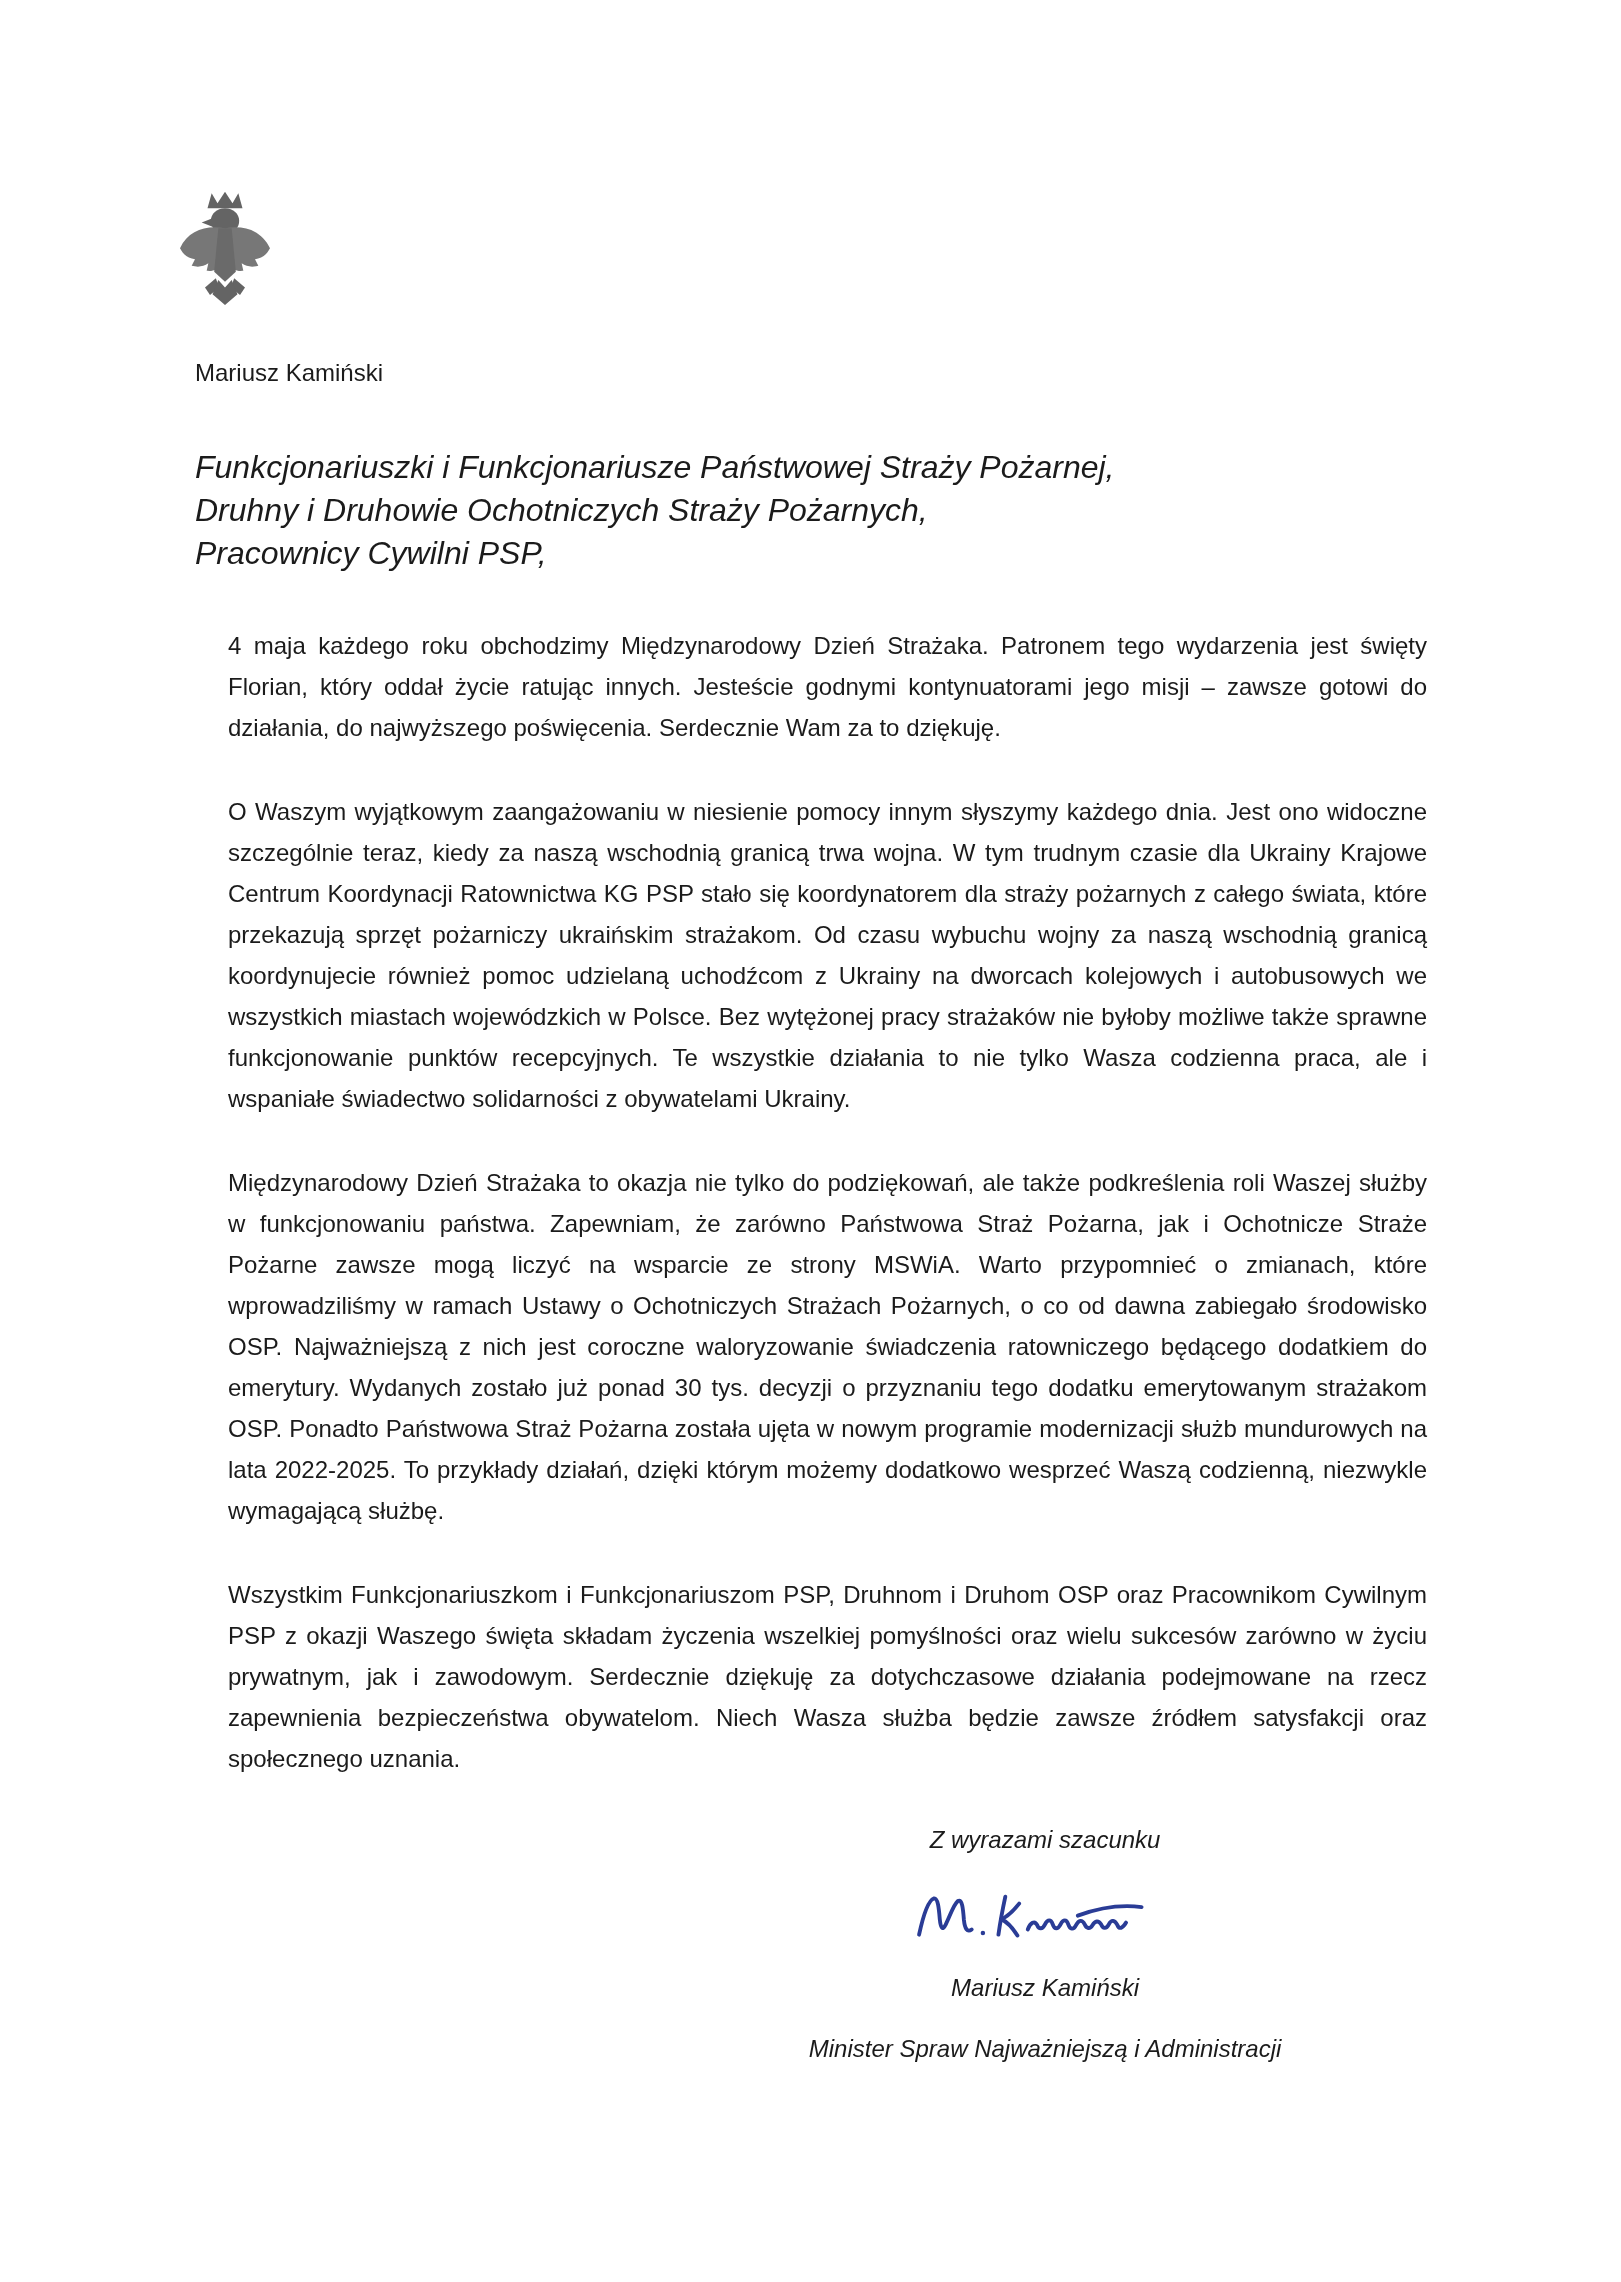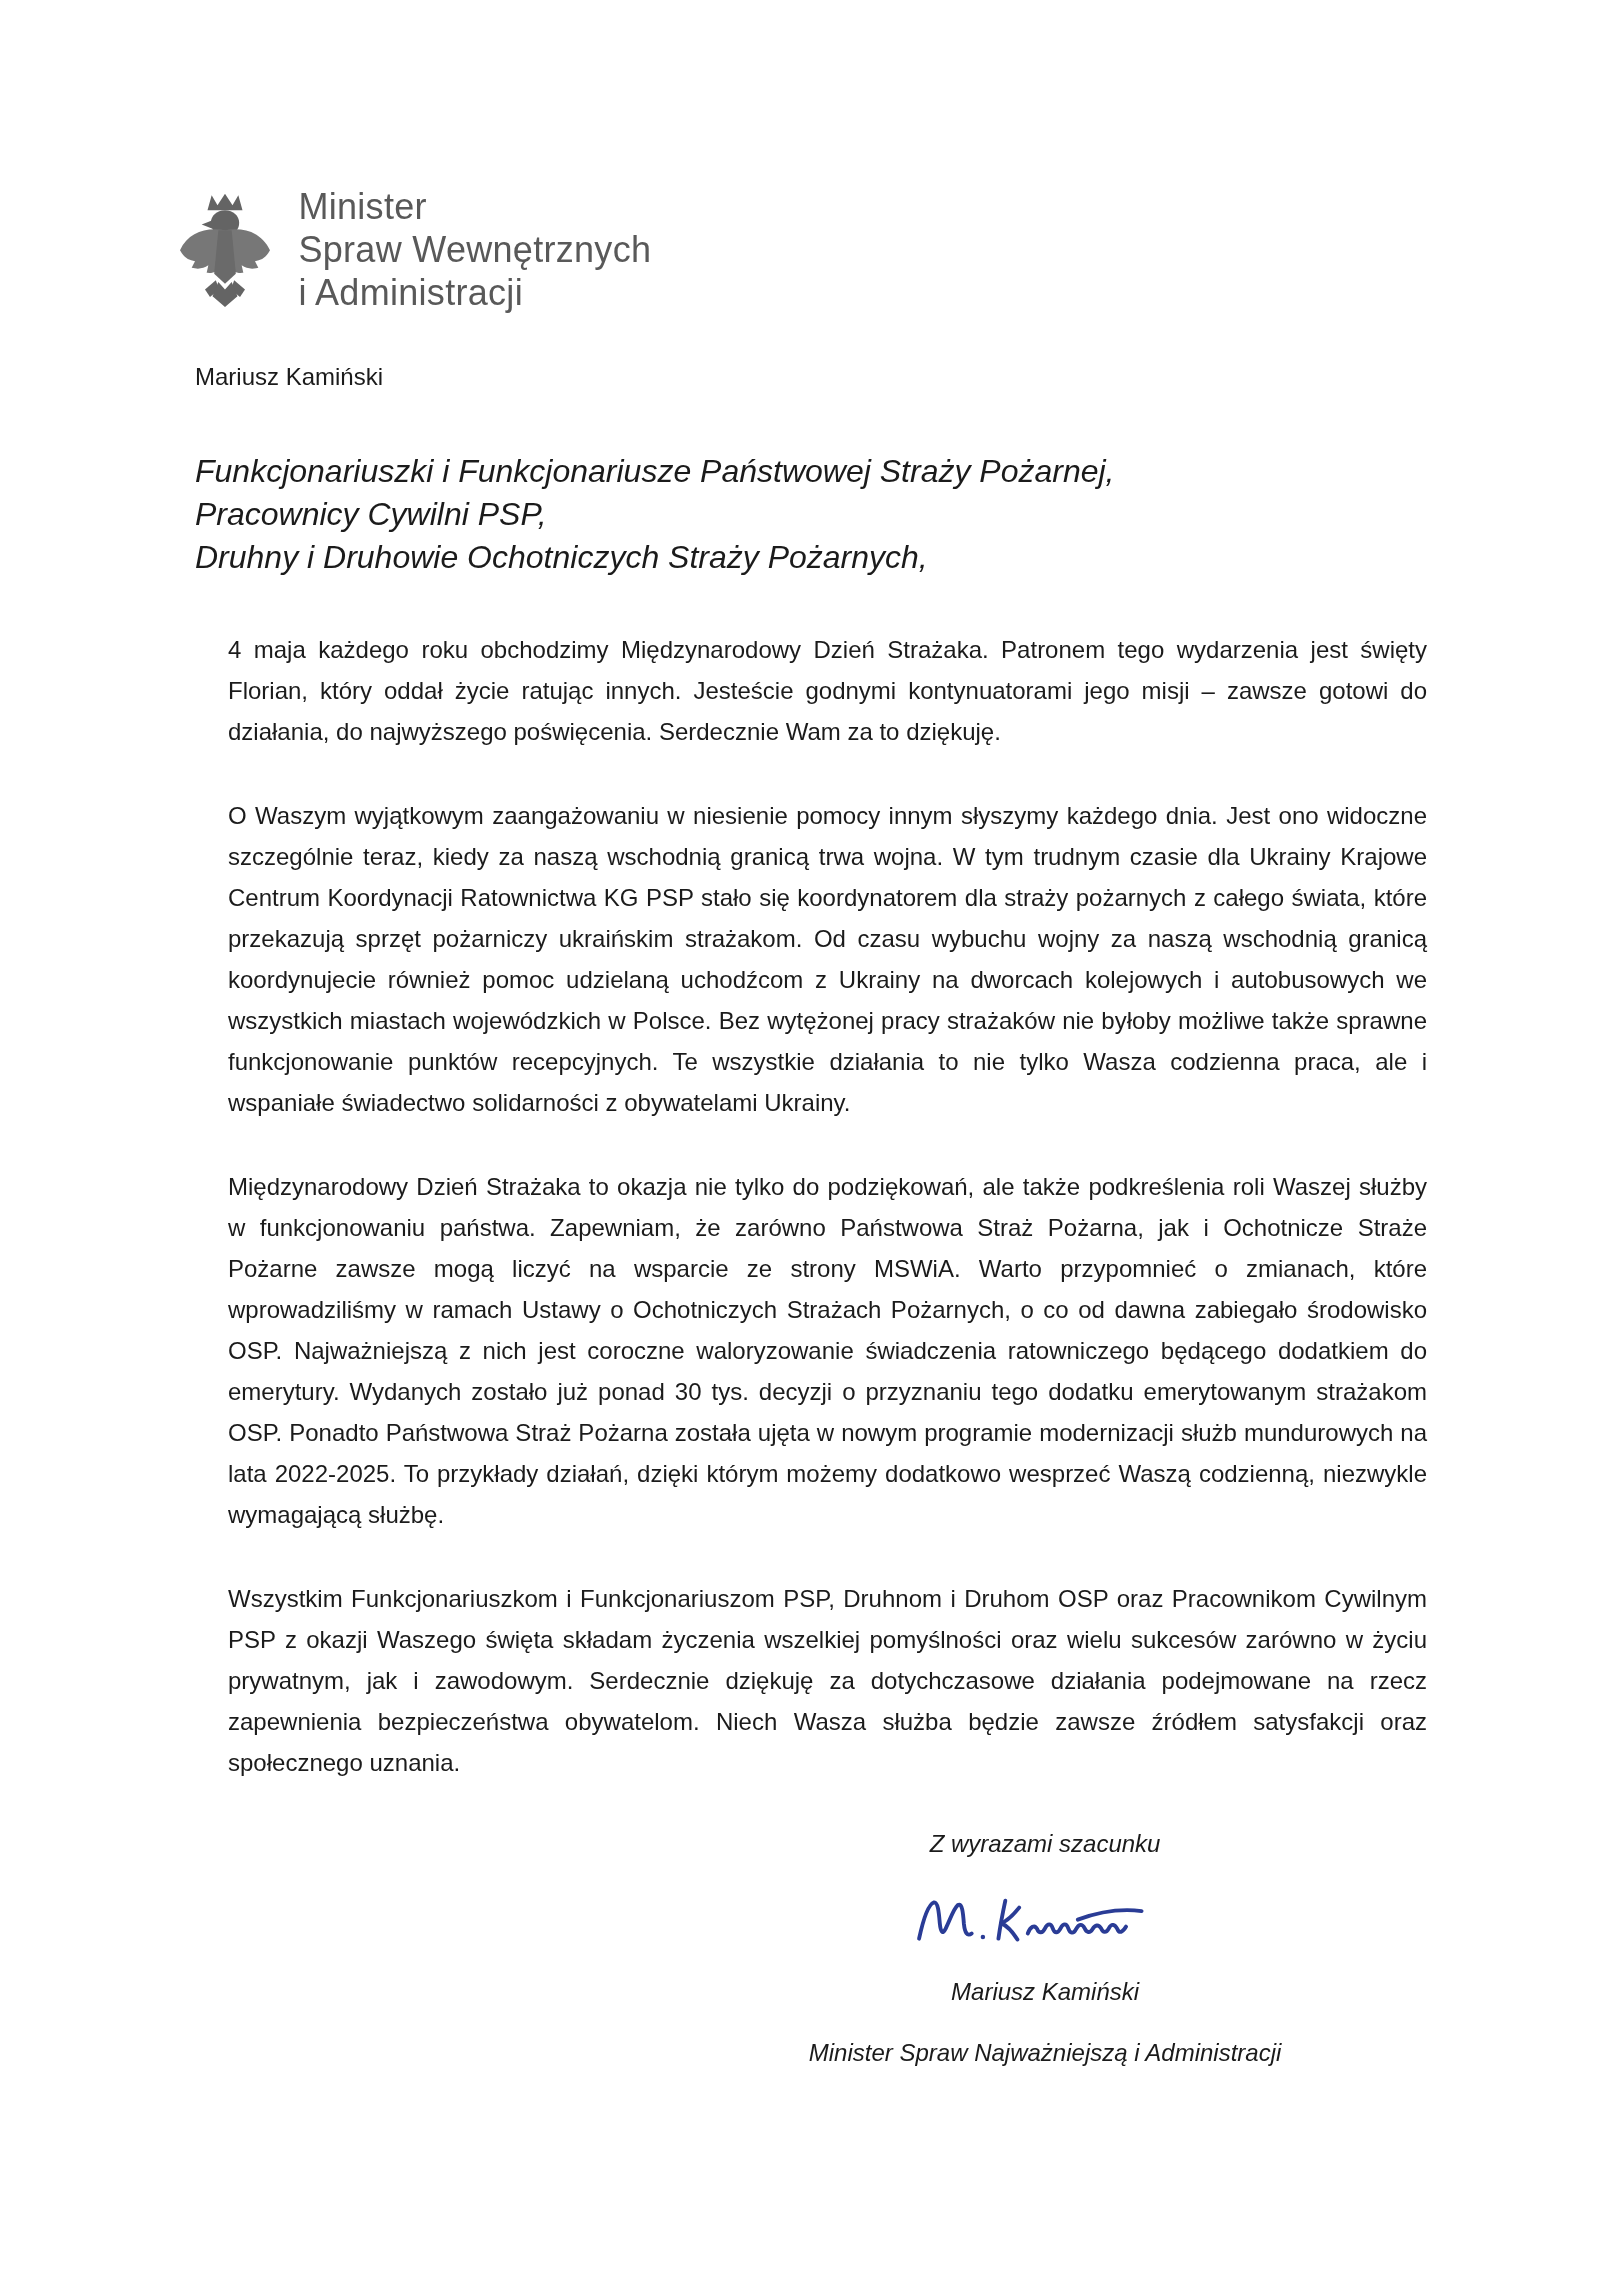--- a/index.html
+++ b/index.html
@@ -72,33 +72,28 @@
         <path d="M60 28 c-10 0 -17 7 -17 15 c0 4 1 7 4 10 l26 0 c3 -3 4 -6 4 -10 c0 -8 -7 -15 -17 -15 z" fill="#646464"></path>
         <path d="M45 40 l-13 5 13 5 z" fill="#646464"></path>
         <path d="M60 52 C38 48 16 54 6 76 c4 8 10 12 18 13 l-4 8 c8 2 14 1 20 -3 l-2 9 c8 1 14 -2 19 -8 z" fill="#777777"></path>
         <path d="M60 52 C82 48 104 54 114 76 c-4 8 -10 12 -18 13 l4 8 c-8 2 -14 1 -20 -3 l2 9 c-8 1 -14 -2 -19 -8 z" fill="#777777"></path>
         <path d="M52 52 h16 l5 52 -13 12 -13 -12 z" fill="#6a6a6a"></path>
         <path d="M49 112 l-13 11 6 9 11 -9 z" fill="#646464"></path>
         <path d="M71 112 l13 11 -6 9 -11 -9 z" fill="#646464"></path>
         <path d="M52 114 l8 9 8 -9 7 17 -15 13 -15 -13 z" fill="#646464"></path>
       </g>
     </svg>
-    <div class="ministry">
-      <div>Minister</div>
-      <div>Spraw Wewnętrznych</div>
-      <div>i Administracji</div>
-    </div>
   </div>
 
   <div class="sender">Mariusz Kamiński</div>
 
   <div class="salutation">
     <div>Funkcjonariuszki i Funkcjonariusze Państwowej Straży Pożarnej,</div>
+    <div>Druhny i Druhowie Ochotniczych Straży Pożarnych,</div>
     <div>Pracownicy Cywilni PSP,</div>
-    <div>Druhny i Druhowie Ochotniczych Straży Pożarnych,</div>
   </div>
 
   <p class="body-par">4 maja każdego roku obchodzimy Międzynarodowy Dzień Strażaka. Patronem tego wydarzenia jest święty Florian, który oddał życie ratując innych. Jesteście godnymi kontynuatorami jego misji – zawsze gotowi do działania, do najwyższego poświęcenia. Serdecznie Wam za to dziękuję.</p>
   <p class="body-par">O Waszym wyjątkowym zaangażowaniu w niesienie pomocy innym słyszymy każdego dnia. Jest ono widoczne szczególnie teraz, kiedy za naszą wschodnią granicą trwa wojna. W tym trudnym czasie dla Ukrainy Krajowe Centrum Koordynacji Ratownictwa KG PSP stało się koordynatorem dla straży pożarnych z całego świata, które przekazują sprzęt pożarniczy ukraińskim strażakom. Od czasu wybuchu wojny za naszą wschodnią granicą koordynujecie również pomoc udzielaną uchodźcom z Ukrainy na dworcach kolejowych i autobusowych we wszystkich miastach wojewódzkich w Polsce. Bez wytężonej pracy strażaków nie byłoby możliwe także sprawne funkcjonowanie punktów recepcyjnych. Te wszystkie działania to nie tylko Wasza codzienna praca, ale i wspaniałe świadectwo solidarności z obywatelami Ukrainy.</p>
   <p class="body-par">Międzynarodowy Dzień Strażaka to okazja nie tylko do podziękowań, ale także podkreślenia roli Waszej służby w funkcjonowaniu państwa. Zapewniam, że zarówno Państwowa Straż Pożarna, jak i Ochotnicze Straże Pożarne zawsze mogą liczyć na wsparcie ze strony MSWiA. Warto przypomnieć o zmianach, które wprowadziliśmy w ramach Ustawy o Ochotniczych Strażach Pożarnych, o co od dawna zabiegało środowisko OSP. Najważniejszą z nich jest coroczne waloryzowanie świadczenia ratowniczego będącego dodatkiem do emerytury. Wydanych zostało już ponad 30 tys. decyzji o przyznaniu tego dodatku emerytowanym strażakom OSP. Ponadto Państwowa Straż Pożarna została ujęta w nowym programie modernizacji służb mundurowych na lata 2022-2025. To przykłady działań, dzięki którym możemy dodatkowo wesprzeć Waszą codzienną, niezwykle wymagającą służbę.</p>
   <p class="body-par">Wszystkim Funkcjonariuszkom i Funkcjonariuszom PSP, Druhnom i Druhom OSP oraz Pracownikom Cywilnym PSP z okazji Waszego święta składam życzenia wszelkiej pomyślności oraz wielu sukcesów zarówno w życiu prywatnym, jak i zawodowym. Serdecznie dziękuję za dotychczasowe działania podejmowane na rzecz zapewnienia bezpieczeństwa obywatelom. Niech Wasza służba będzie zawsze źródłem satysfakcji oraz społecznego uznania.</p>
 
   <div class="closing">
     <div class="valediction">Z wyrazami szacunku</div>
     <svg class="signature-svg" viewBox="0 0 320 90" aria-hidden="true">

